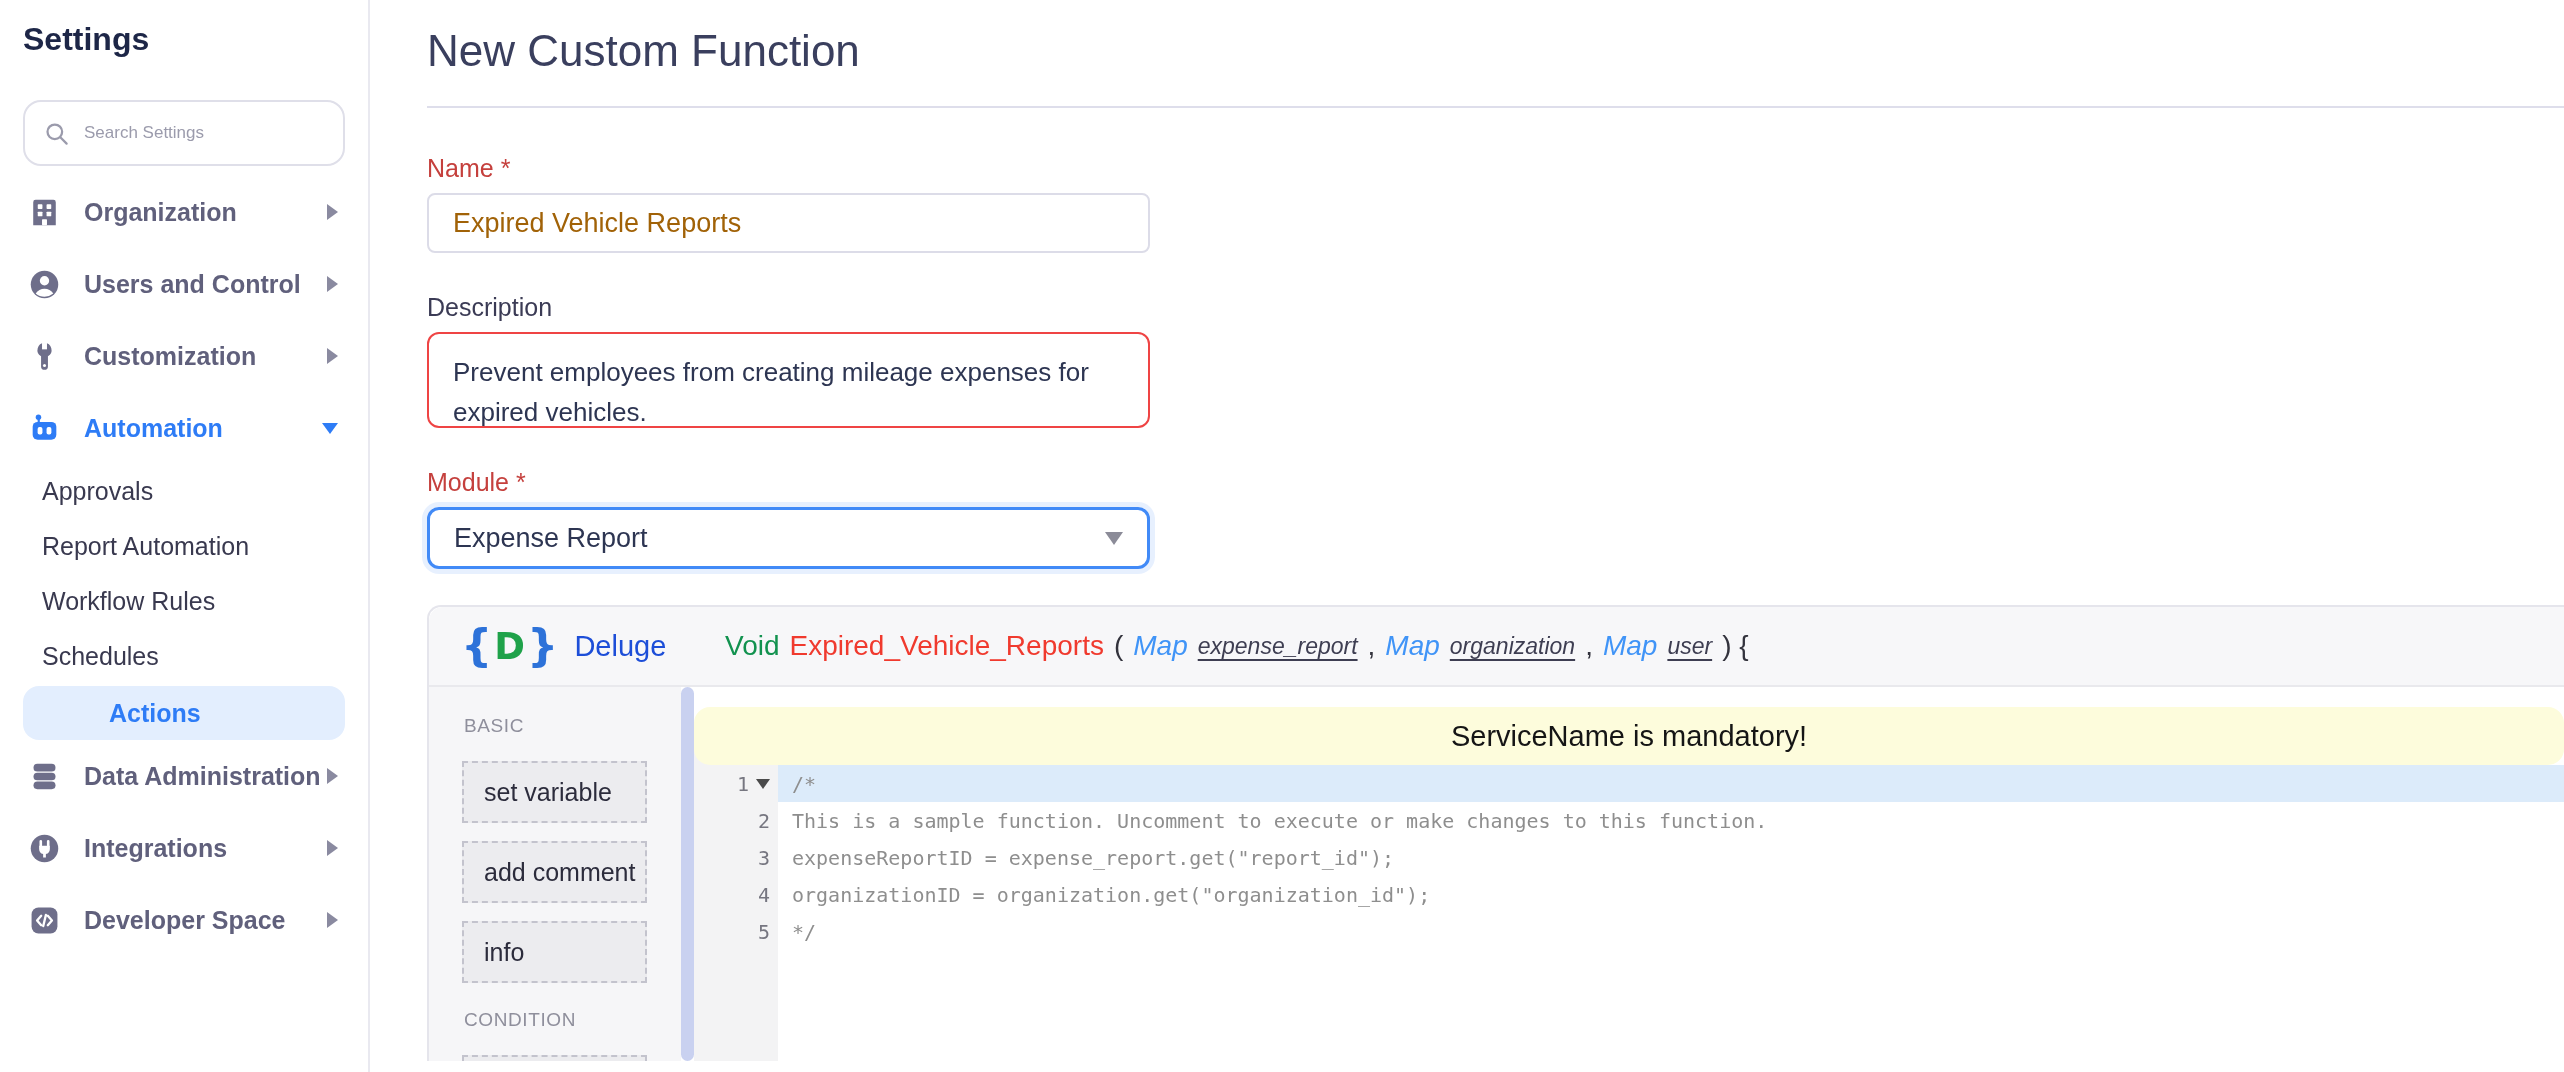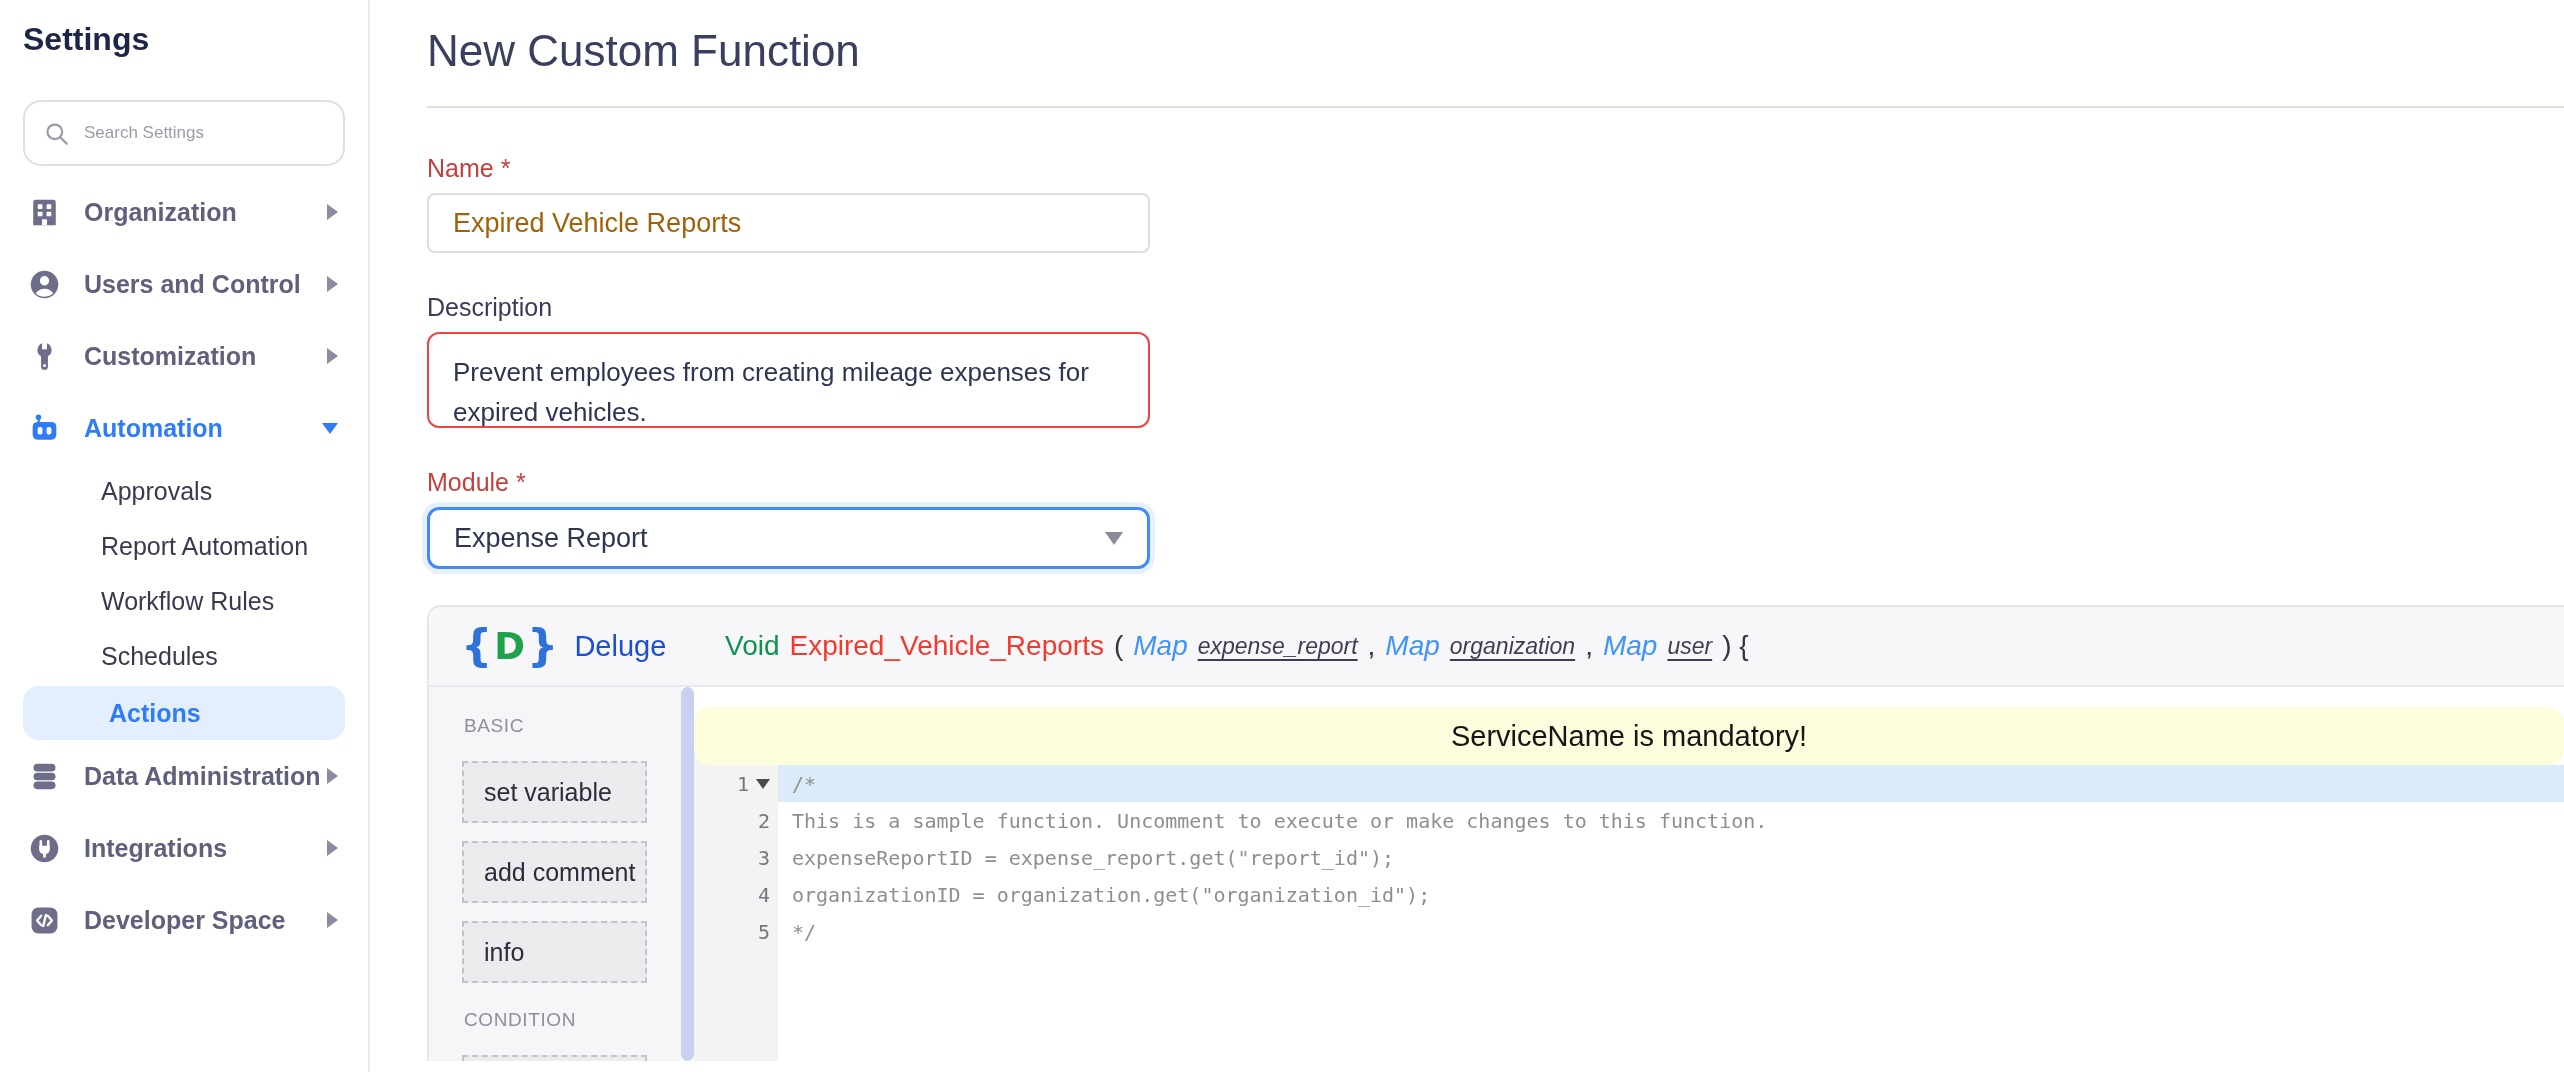--- a/index.html
+++ b/index.html
@@ -42,21 +42,21 @@
     margin-left:auto;width:0;height:0;
     border-top:8px solid transparent;border-bottom:8px solid transparent;
     border-left:11px solid #8a8aa0;
   }
   .chev-down{
     margin-left:auto;width:0;height:0;
     border-left:8px solid transparent;border-right:8px solid transparent;
     border-top:11px solid #2e7cf6;
   }
   .subnav .sub-item{
-    height:55px;display:flex;align-items:center;padding-left:101px;
+    height:55px;display:flex;align-items:center;padding-left:42px;
     font-size:25px;color:#39394f;cursor:pointer;
   }
   .sub-pill{
     margin:2px 23px 0 23px;height:54px;border-radius:16px;background:#e3eefe;
     display:flex;align-items:center;padding-left:42px;cursor:pointer;
   }
   .sub-pill .sub-active-label{font-size:25px;font-weight:600;color:#2e7cf6;margin-left:44px;}
 
   
   .main{position:absolute;left:372px;right:0;top:0;bottom:0;padding-left:55px;box-sizing:border-box;overflow:hidden;}

